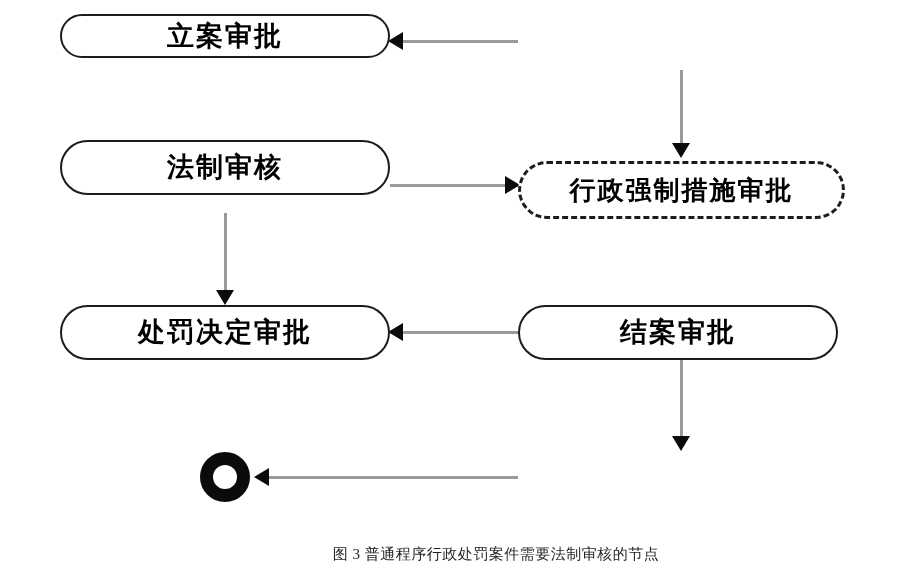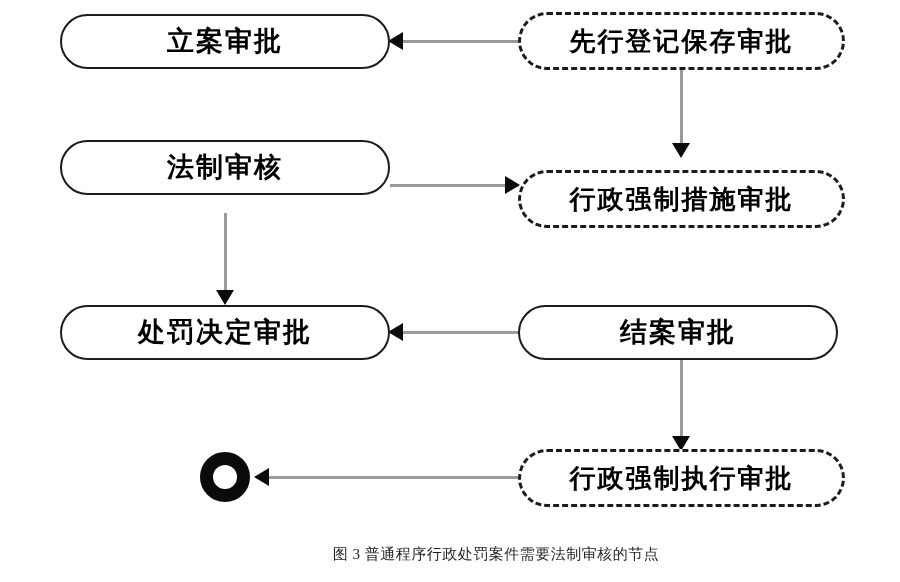--- a/index.html
+++ b/index.html
@@ -98,39 +98,36 @@
     color: #231f20;
     letter-spacing: 0.5px;
     z-index: 3;
   }
 </style>
 </head>
 <body>
 
 <div id="canvas">
 
-  <div class="node node-solid" style="left:60px; top:14px; width:330px; height:55px;">
+  <div class="node node-solid" style="left:60px; top:14px; width:330px; height:44px;">
     <span class="node-label">立案审批</span>
   </div>
 
-  <div class="node node-dashed" style="left:518px; top:12px; width:327px; height:58px;">
-    <span class="node-label node-label-wide">先行登记保存审批</span>
-  </div>
 
   <div class="conn-h" style="left:392px; top:40px; width:126px;"></div>
   <div class="arrowhead arrow-left" style="left:388px; top:32px;"></div>
 
   <div class="conn-v" style="left:680px; top:70px; height:85px;"></div>
   <div class="arrowhead arrow-down" style="left:672px; top:143px;"></div>
 
   <div class="node node-solid" style="left:60px; top:140px; width:330px; height:55px;">
     <span class="node-label">法制审核</span>
   </div>
 
-  <div class="node node-dashed" style="left:518px; top:170px; width:327px; height:58px;">
+  <div class="node node-dashed" style="left:518px; top:161px; width:327px; height:58px;">
     <span class="node-label node-label-wide">行政强制措施审批</span>
   </div>
 
   <div class="conn-h" style="left:390px; top:184px; width:128px;"></div>
   <div class="arrowhead arrow-right" style="left:505px; top:176px;"></div>
 
   <div class="conn-v" style="left:224px; top:213px; height:82px;"></div>
   <div class="arrowhead arrow-down" style="left:216px; top:290px;"></div>
 
   <div class="node node-solid" style="left:518px; top:305px; width:320px; height:55px;">
@@ -142,22 +139,19 @@
   </div>
 
   <div class="conn-h" style="left:392px; top:331px; width:126px;"></div>
   <div class="arrowhead arrow-left" style="left:388px; top:323px;"></div>
 
   <div class="conn-v" style="left:680px; top:360px; height:88px;"></div>
   <div class="arrowhead arrow-down" style="left:672px; top:436px;"></div>
 
   <div class="end-node" style="left:200px; top:452px; width:50px; height:50px;"></div>
 
-  <div class="node node-dashed" style="left:518px; top:449px; width:327px; height:58px;">
-    <span class="node-label node-label-wide">行政强制执行审批</span>
-  </div>
 
   <div class="conn-h" style="left:266px; top:476px; width:252px;"></div>
   <div class="arrowhead arrow-left" style="left:254px; top:468px;"></div>
 
   <div class="caption" style="top:545px;padding-left:46px;">图 3 普通程序行政处罚案件需要法制审核的节点</div>
 
 </div>
 
 </body></html>

